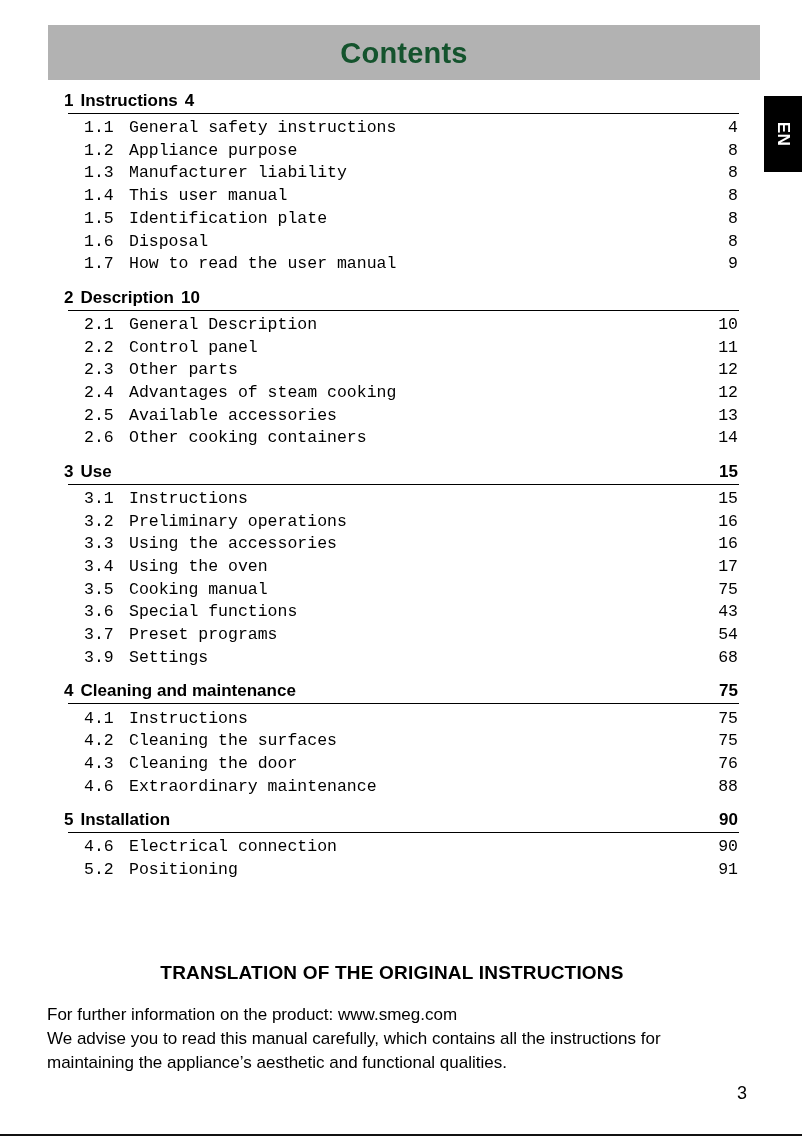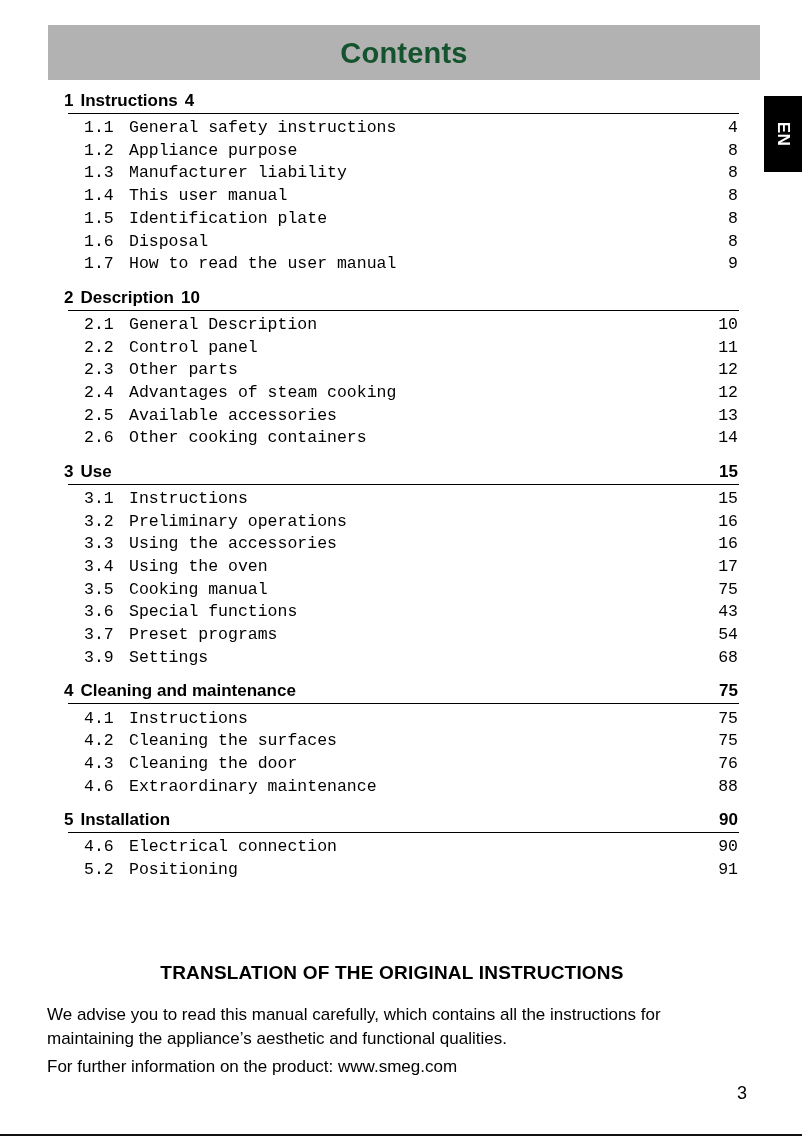--- a/index.html
+++ b/index.html
@@ -389,19 +389,19 @@
             <span class="sub-title">Positioning</span>
             <span class="sub-spacer"></span>
             <span class="sub-page">91</span>
           </div>
         </div>
       </div>
     </div>
 
   <div id="footer-block">
     <div id="translation-heading">TRANSLATION OF THE ORIGINAL INSTRUCTIONS</div>
+    <p class="footer-para second">For further information on the product: www.smeg.com</p>
     <p class="footer-para">We advise you to read this manual carefully, which contains all the instructions for maintaining the appliance’s aesthetic and functional qualities.</p>
-    <p class="footer-para second">For further information on the product: www.smeg.com</p>
   </div>
 
   <div id="page-number">3</div>
 
 </div>
 
 </body></html>

